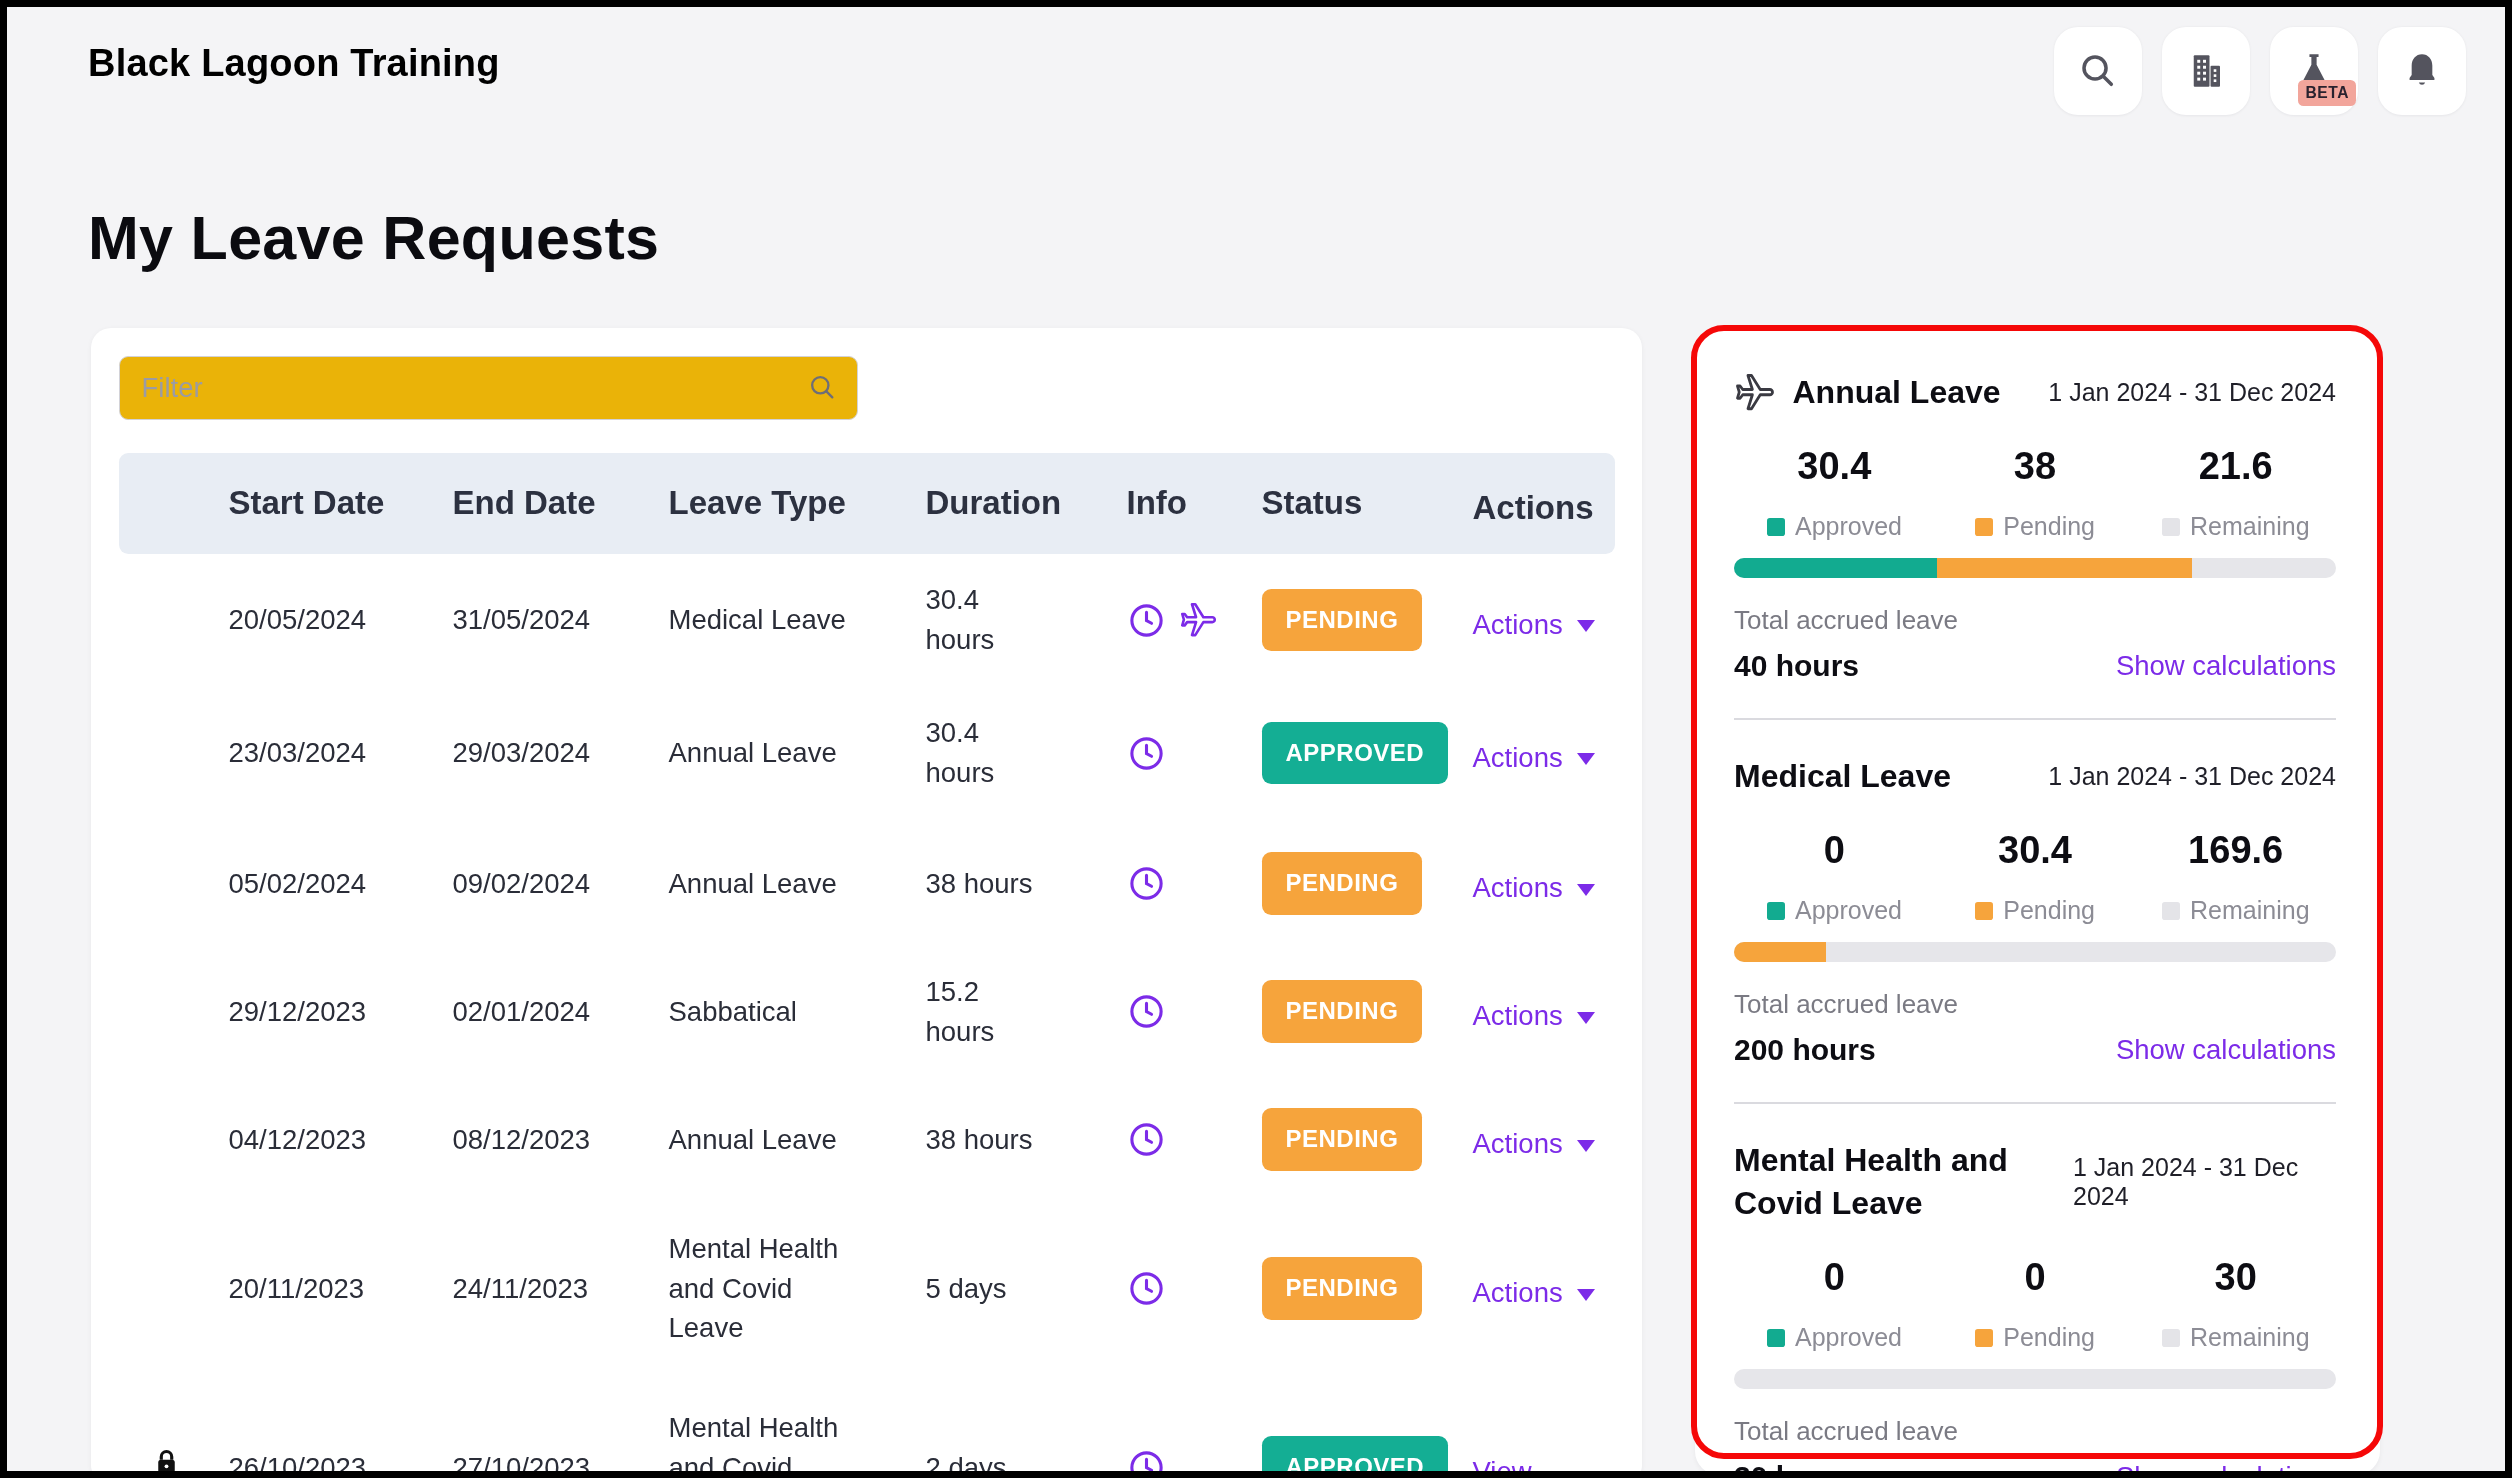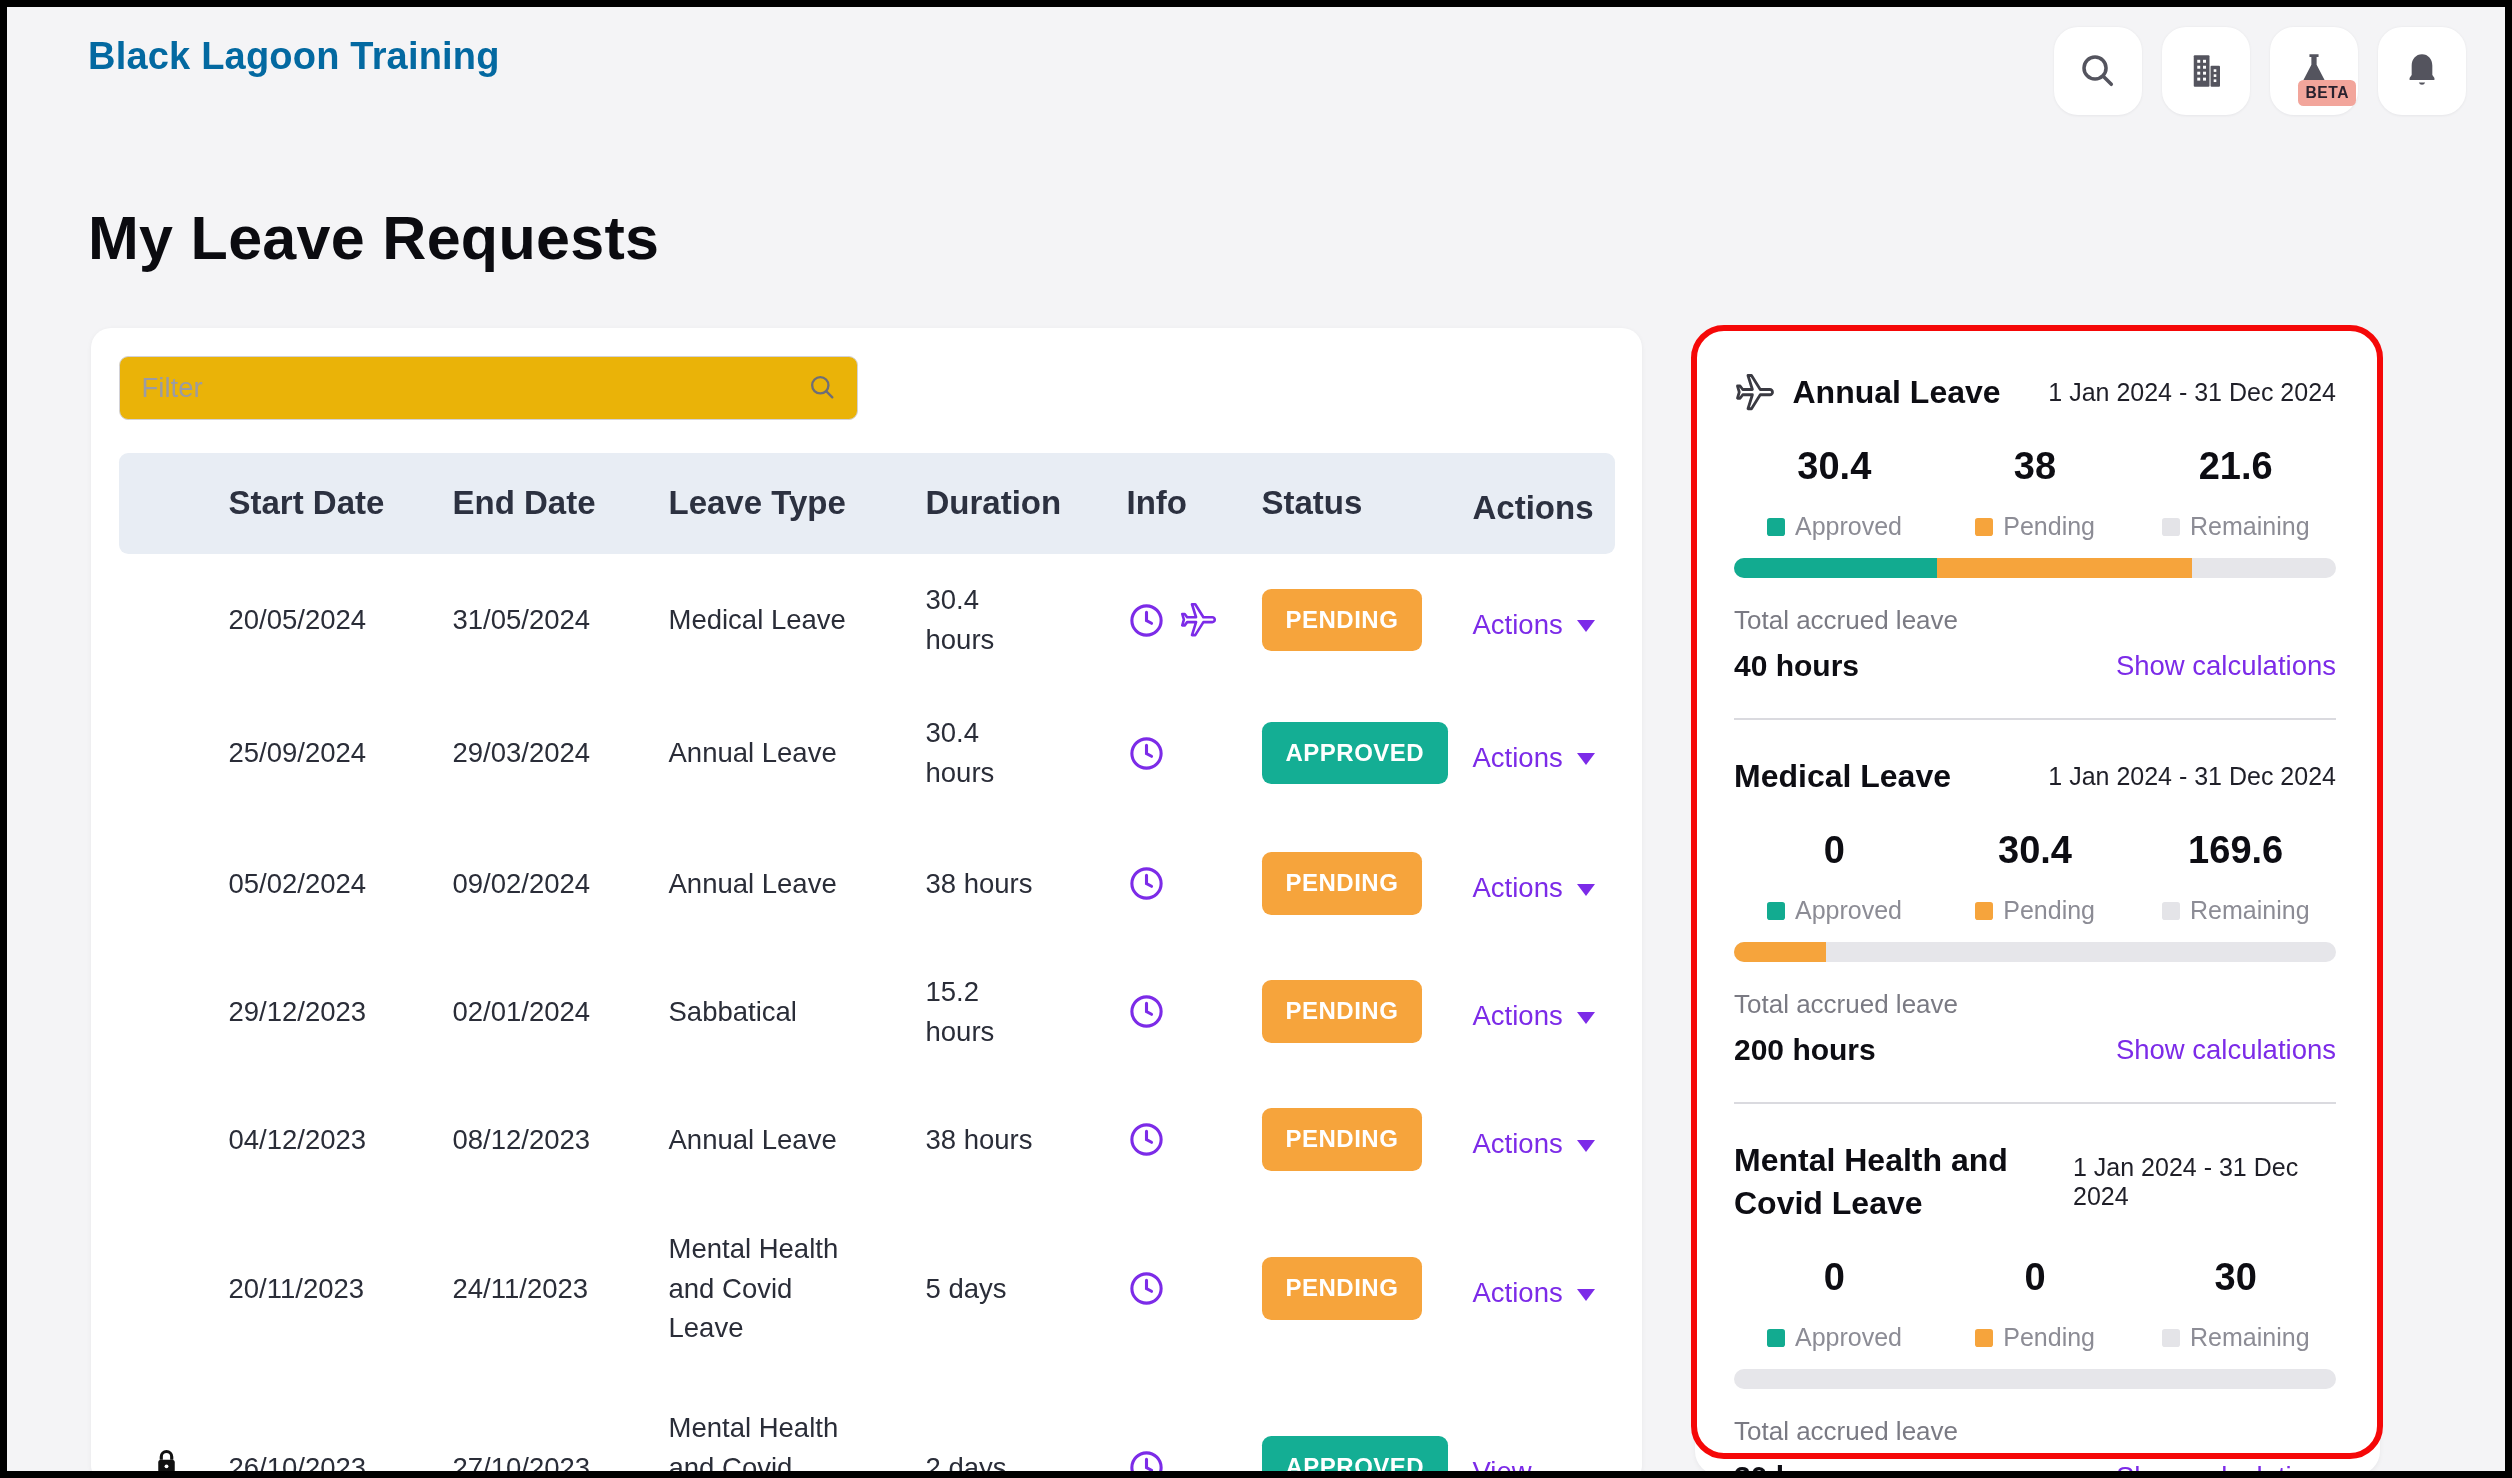--- a/index.html
+++ b/index.html
@@ -1,21 +1,21 @@
 <!DOCTYPE html>
 <html style="font-size:14.7px"><head>
 <meta charset="utf-8">
 <style>
   * { margin:0; padding:0; box-sizing:border-box; }
   html,body { width:2512px; height:1478px; }
   body { font-family:"Liberation Sans","DejaVu Sans",sans-serif; background:#000; }
   .frame { position:absolute; inset:0; border:7.3px solid #000; background:#f4f4f6; overflow:hidden; }
 
   
-  .app-title { position:absolute; left:81px; top:28px; font-size:38px; font-weight:700; color:#0369a1; letter-spacing:0.2px; }
+  .app-title { position:absolute; left:81px; top:35px; font-size:38px; font-weight:700; color:#000000; letter-spacing:0.2px; }
   .topbar-right { position:absolute; top:20px; right:39px; display:flex; align-items:center; gap:20px; }
   .icon-btn { width:88px; height:88px; border:none; background:#fff; border-radius:24px; display:flex; align-items:center; justify-content:center; position:relative; box-shadow:0 0.9px 2.8px rgba(20,20,40,.06); cursor:pointer; }
   .icon-btn svg { width:42px; height:42px; color:#54545e; }
   .beta-badge { position:absolute; right:1.8px; bottom:9.2px; background:#f2a59b; color:#29222e; font-size:15.6px; font-weight:700; padding:3.7px 7.3px; border-radius:5.5px; letter-spacing:0.5px; }
   .user-pill { height:88px; background:#fff; border-radius:24px; display:flex; align-items:center; gap:18.3px; padding:0 14.7px 0 27.5px; box-shadow:0 0.9px 2.8px rgba(20,20,40,.06); cursor:pointer; }
   .user-name { font-size:28px; font-weight:700; color:#101016; }
   .avatar { width:59px; height:59px; border-radius:50%; border:2.8px solid #7c3aed; color:#7c3aed; font-size:25px; font-weight:500; display:flex; align-items:center; justify-content:center; letter-spacing:0.9px; }
 
   
   .page-title { position:absolute; left:81px; top:196px; font-size:61px; font-weight:700; color:#0b0b10; letter-spacing:0.3px; }
@@ -183,21 +183,21 @@
               <svg viewBox="0 0 24 24" width="37" height="37" fill="none" stroke="currentColor" stroke-width="1.6" stroke-linejoin="round">
                 <path d="M21 16v-2l-8-5V3.5C13 2.7 12.3 2 11.5 2S10 2.7 10 3.5V9l-8 5v2l8-2.5V19l-2 1.5V22l3.5-1 3.5 1v-1.5L13 19v-5.5l8 2.5z" transform="rotate(90 12 12)"></path>
               </svg>
             </span>
           </div>
     <div class="cell"><span class="badge b-pend">PENDING</span></div>
     <div class="cell"><a class="action-link">Actions<span class="caret"></span></a></div>
         </div>
         <div class="t-grid t-row">
     <div class="cell"></div>
-    <div class="cell">25/09/2024</div>
+    <div class="cell">23/03/2024</div>
     <div class="cell">29/03/2024</div>
     <div class="cell"><span class="wrap-type">Annual Leave</span></div>
     <div class="cell"><span class="wrap-dur">30.4 hours</span></div>
     <div class="cell c-info">
             <span class="icn purple">
               <svg viewBox="0 0 24 24" width="39" height="39" fill="none" stroke="currentColor" stroke-width="1.9">
                 <circle cx="12" cy="12" r="9"></circle>
                 <path d="M12 7v5l3.1 1.7" stroke-linecap="round"></path>
               </svg>
             </span>

